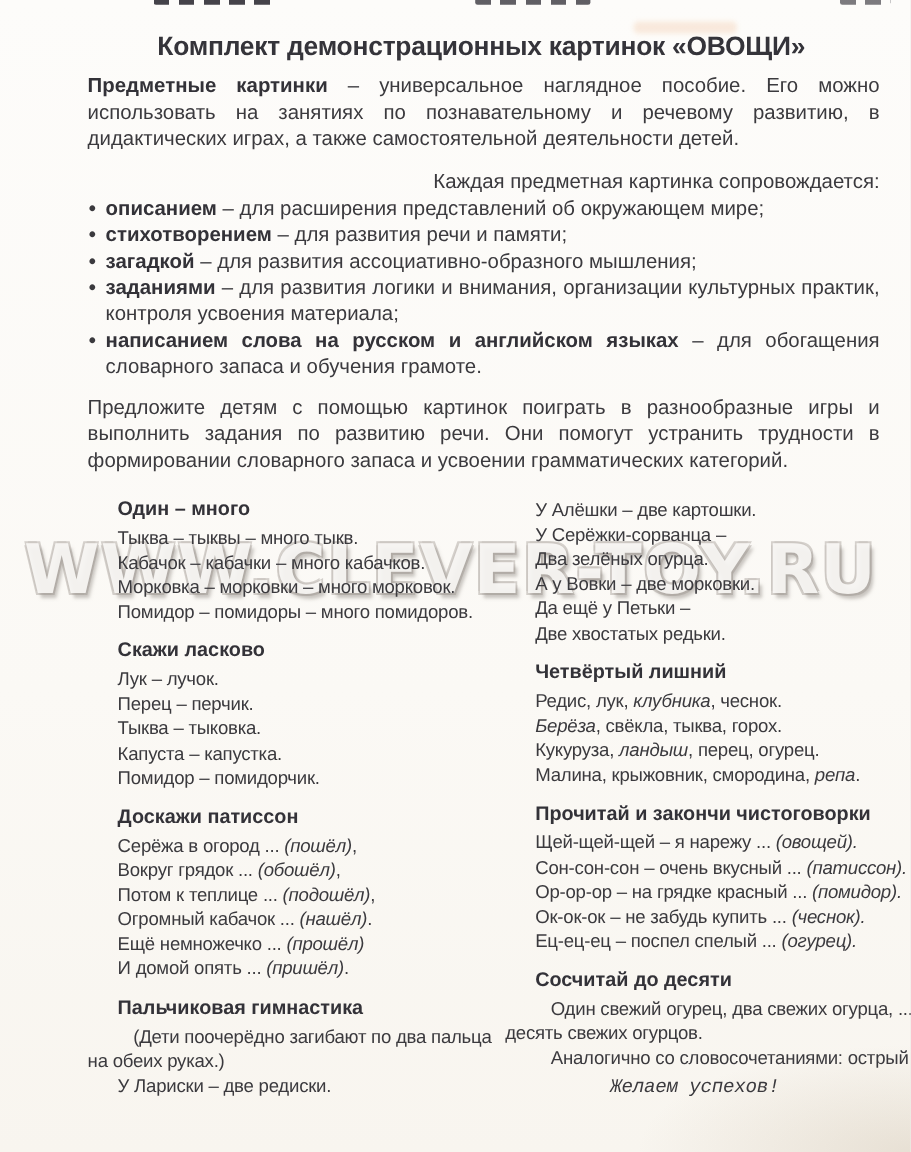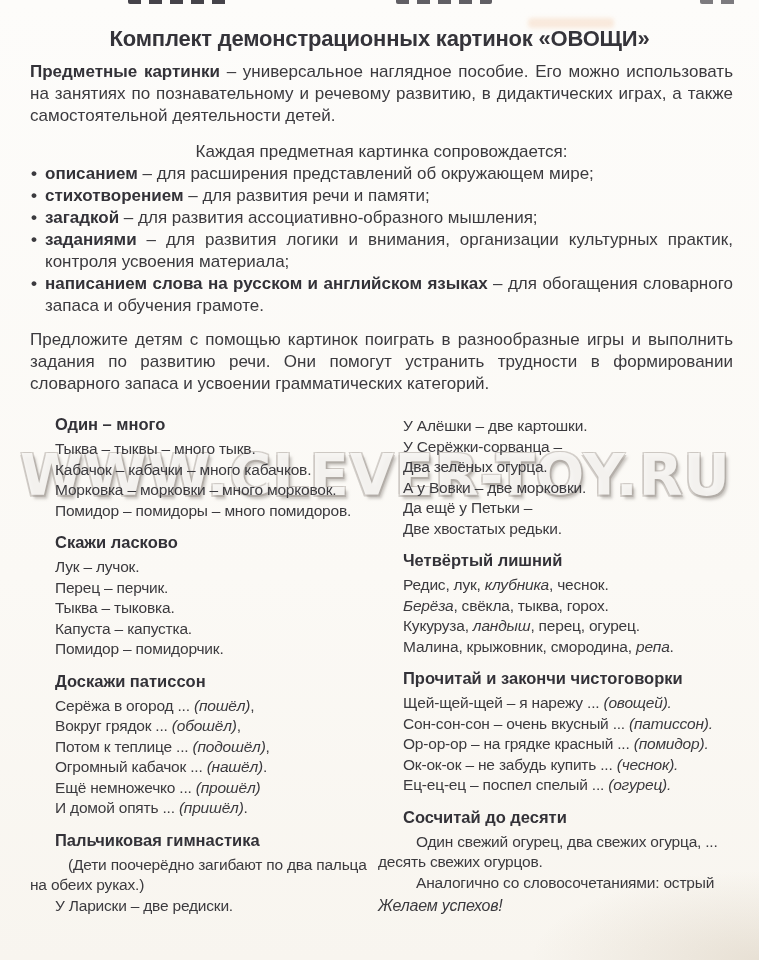--- a/index.html
+++ b/index.html
@@ -21,40 +21,40 @@
   
   .watermark{
     position:absolute;left:20px;top:442px;width:730px;z-index:1;
     font-family:"DejaVu Sans",sans-serif;font-weight:700;font-size:57px;
     letter-spacing:1px;white-space:nowrap;pointer-events:none;
     color:rgba(252,251,248,.88);
     text-shadow:3px 4px 3px rgba(150,144,138,.5),
       -1.5px -1.5px 0 rgba(203,198,193,.8), 1.5px -1.5px 0 rgba(203,198,193,.8),
       -1.5px 1.5px 0 rgba(203,198,193,.8), 1.5px 1.5px 0 rgba(203,198,193,.8);
   }
-  .content{position:relative;z-index:2;}
+  .content{position:relative;z-index:2;padding-left:43px;}
   .title{margin:26px 20px 0;text-align:center;font-size:22px;font-weight:700;
     color:#35343a;letter-spacing:-.2px;}
   .para{margin:9px 26px 0 30px;font-size:17px;line-height:22px;text-align:justify;}
   .b{font-weight:700;color:#333238;}
-  .leadin{margin-top:14px;text-align:center;}
+  .leadin{margin-top:14px;text-align:right;}
   .bullets{margin:0 26px 0 30px;}
   .bullet{position:relative;padding-left:15px;font-size:17px;line-height:22px;text-align:justify;}
   .bullet .dot{position:absolute;left:1px;font-weight:700;}
   .p2{margin-top:12px;}
   .columns{display:flex;margin-top:8px;}
   .col-left{width:378px;flex:none;padding-left:30px;box-sizing:border-box;}
   .col-right{flex:1;min-width:0;}
   .sec-h{font-size:16.5px;font-weight:700;line-height:20px;margin:11px 0 5px 25px;color:#333238;}
   .sec.no-h{margin-top:13px;}
   .line{font-size:15.5px;line-height:20.5px;margin-left:25px;white-space:nowrap;letter-spacing:-.2px;}
   .line.outdent{margin-left:0;}
   .line.indent{margin-left:38px;}
-  .line.signature{margin:3px 22px 0 0;text-align:left;font-style:italic;
-    white-space:normal;font-size:16px;}
+  .line.signature{margin:3px 22px 0 0;text-align:center;font-style:italic;
+    white-space:normal;font-size:16px;font-family:Liberation Mono, monospace;}
   .it{font-style:italic;}
 </style>
 </head>
 <body>
 
 <div class="page">
 
   <div class="artifact a1"></div>
   <div class="artifact a2"></div>
   <div class="artifact a3"></div>

